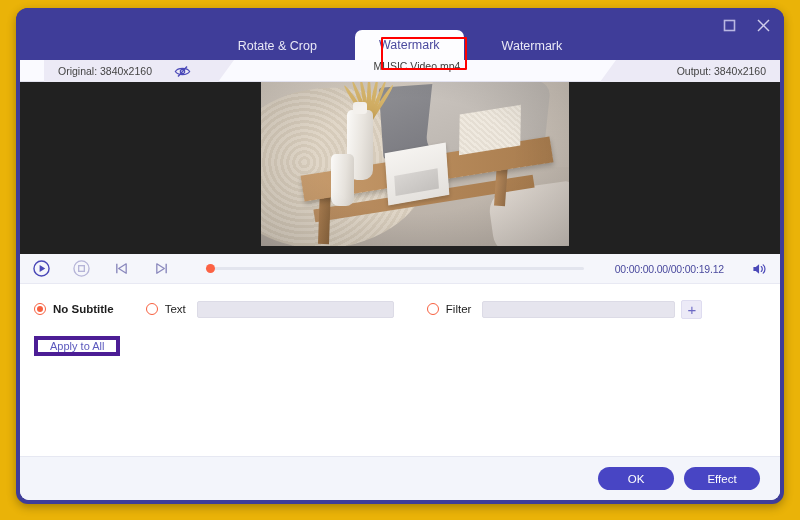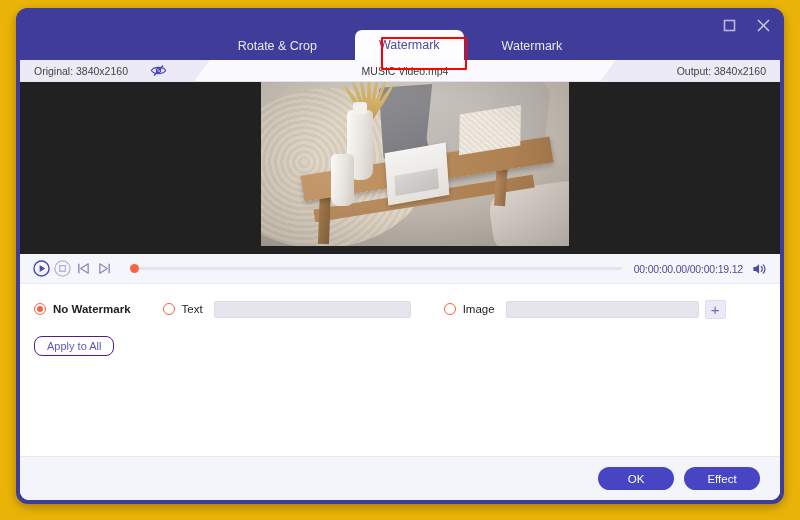--- a/index.html
+++ b/index.html
@@ -94,21 +94,21 @@
     overflow: hidden;
   }
 
   
   .infobar {
     position: relative;
     height: 22px;
     background: #fafaff;
     border-bottom: 1px solid #e2e2ef;
     display: flex;
-    align-items: center;
+    padding-left: 24px;
   }
   .info-left {
     position: relative;
     height: 22px;
     background: #eceaf6;
     display: flex; align-items: center;
     padding: 0 0 0 14px;
     min-width: 190px;
     clip-path: polygon(0 0, 100% 0, calc(100% - 16px) 100%, 0 100%);
   }
@@ -272,21 +272,21 @@
 
   
   .controls {
     position: relative;
     height: 30px;
     background: #f5f6fb;
     border-bottom: 1px solid #e8e9f3;
     display: flex;
     align-items: center;
     padding: 0 12px;
-    gap: 2px;
+    gap: 21px;
   }
   .ctrl-btn {
     width: 19px; height: 19px;
     display: flex; align-items: center; justify-content: center;
     cursor: pointer;
   }
   .seek {
     flex: 1;
     position: relative;
     height: 19px;
@@ -381,22 +381,22 @@
     font-size: 15px;
     line-height: 1;
     cursor: pointer;
   }
   .apply-row { padding: 16px 14px 0 14px; }
   .apply-btn {
     display: inline-flex;
     align-items: center; justify-content: center;
     height: 20px;
     padding: 0 12px;
-    border: 1px solid #4c1d95;
-    border-radius: 8px;
+    border: 4px solid #4c1d95;
+    border-radius: 0;
     background: #ffffff;
     color: #5b59bd;
     font-size: 11px;
     cursor: pointer;
   }
 
   
   .footer {
     position: absolute;
     left: 0; right: 0; bottom: 0;
@@ -540,32 +540,32 @@
             <path d="M9.8 4.4 C11.3 5.6 11.3 8.4 9.8 9.6" fill="none" stroke="#4b49b8" stroke-width="1.3" stroke-linecap="round"></path>
             <path d="M11.9 2.6 C14.4 4.6 14.4 9.4 11.9 11.4" fill="none" stroke="#4b49b8" stroke-width="1.3" stroke-linecap="round"></path>
           </svg>
         </div>
       </div>
 
       <div class="options">
         <div class="opt-row">
           <div class="opt">
             <span class="radio on"></span>
-            <span class="opt-label">No Watermark</span>
+            <span class="opt-label">No Subtitle</span>
           </div>
 
           <div class="opt" style="margin-left:32px;">
             <span class="radio"></span>
             <span class="opt-label plain">Text</span>
           </div>
           <input class="field text-field" type="text" readonly="" value="" style="">
 
           <div class="opt" style="margin-left:33px;">
             <span class="radio"></span>
-            <span class="opt-label plain">Image</span>
+            <span class="opt-label plain">Filter</span>
           </div>
           <input class="field image-field" type="text" readonly="" value="" style="">
           <div class="plus-btn">
             <span>+</span>
           </div>
         </div>
 
         <div class="apply-row">
           <div class="apply-btn">
             <span>Apply to All</span>

